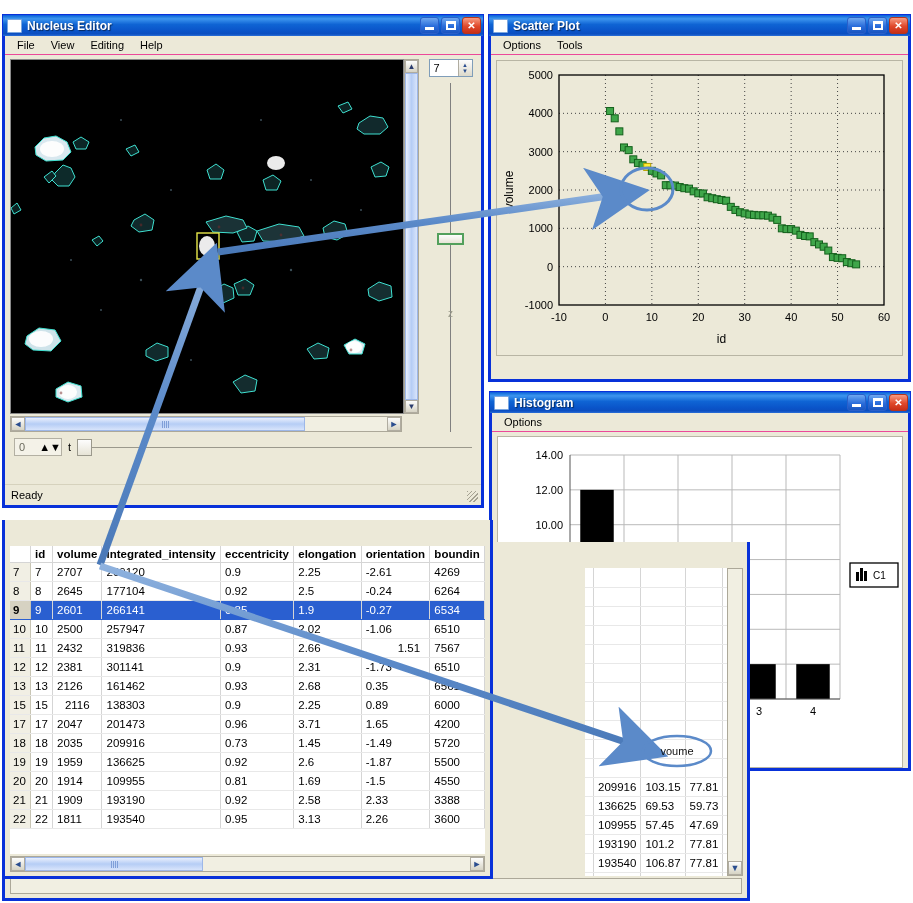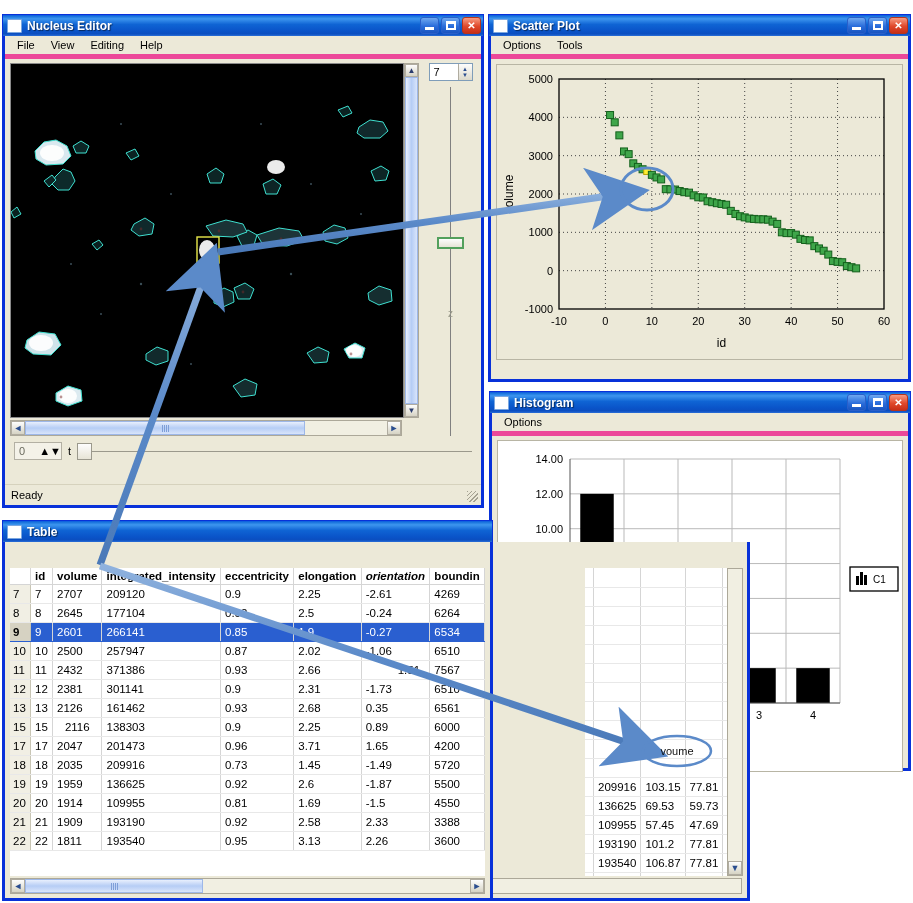--- a/index.html
+++ b/index.html
@@ -47,21 +47,21 @@
     background:linear-gradient(to bottom,#f79b82,#e0492b 55%,#c72f17);
     border-color:#b8341c;
   }
   .tb-btn .g{position:absolute;left:0;right:0;top:0;bottom:0;color:#fff;
     font-size:10px;line-height:15px;text-align:center;font-weight:bold;}
   .tb-btn .min{position:absolute;left:4px;bottom:3px;width:9px;height:3px;background:#fff;}
   .tb-btn .max{position:absolute;left:4px;top:3px;width:10px;height:9px;border:2px solid #fff;border-top-width:3px;box-sizing:border-box;}
   
   .menubar{
     height:18px;background:#ece9d8;display:flex;align-items:center;
-    padding:0 4px;border-bottom:5px solid #ec4899;
+    padding:0 4px;border-bottom:1px solid #ec4899;
   }
   .menu{padding:1px 8px;font-size:11px;color:#000;}
 
   
   #nucleus{left:2px;top:14px;width:482px;height:494px;}
   #nucleus .body{padding:4px 5px 0 5px;}
   .img-row{display:flex;}
   .imgwrap{
     position:relative;width:392px;height:353px;background:#000;
     border:1px solid #8a8a8a;overflow:hidden;
@@ -599,36 +599,32 @@
         </table>
     </div>
     <div class="tbl-vscroll">
       <div class="arrow-btn">▼</div>
     </div>
     <div class="tbl-hscroll"></div>
   </div>
 </div>
 
 <div class="win" id="table">
-  <div class="titlebar">
-    <div class="tb-icon"></div>
-    <div class="tb-title">Table</div>
-  </div>
   <div class="frame" style="height:359px;position:relative;">
     <div class="tbl-scrollbox">
       <table class="grid" id="grid-main">
         <thead>
             <tr>
               <th style="width: 26px;"></th>
               <th style="width: 30px;">id</th>
               <th style="width: 50px;">volume</th>
               <th style="width: 126px;">integrated_intensity</th>
               <th style="width: 82px;">eccentricity</th>
               <th style="width: 76px;">elongation</th>
-              <th style="width: 78px; font-style: italic;">orientation</th>
+              <th style="width: 78px;">orientation</th>
               <th style="width: 60px;">boundin</th>
             </tr>
           </thead>
         <tbody>
             <tr>
               <td class="rowhdr" style="width: 26px;">7</td>
               <td style="width: 30px;">7</td>
               <td style="width: 50px;">2707</td>
               <td style="width: 126px;">209120</td>
               <td style="width: 82px;">0.9</td>
@@ -663,21 +659,21 @@
               <td style="width: 126px;">257947</td>
               <td style="width: 82px;">0.87</td>
               <td style="width: 76px;">2.02</td>
               <td style="width: 78px;">-1.06</td>
               <td style="width: 60px;">6510</td>
             </tr>
             <tr>
               <td class="rowhdr" style="width: 26px;">11</td>
               <td style="width: 30px;">11</td>
               <td style="width: 50px;">2432</td>
-              <td style="width: 126px;">371386</td>
+              <td style="width: 126px;">319836</td>
               <td style="width: 82px;">0.93</td>
               <td style="width: 76px;">2.66</td>
               <td style="width: 78px; padding-left: 36px;">1.51</td>
               <td style="width: 60px;">7567</td>
             </tr>
             <tr>
               <td class="rowhdr" style="width: 26px;">12</td>
               <td style="width: 30px;">12</td>
               <td style="width: 50px;">2381</td>
               <td style="width: 126px;">301141</td>

